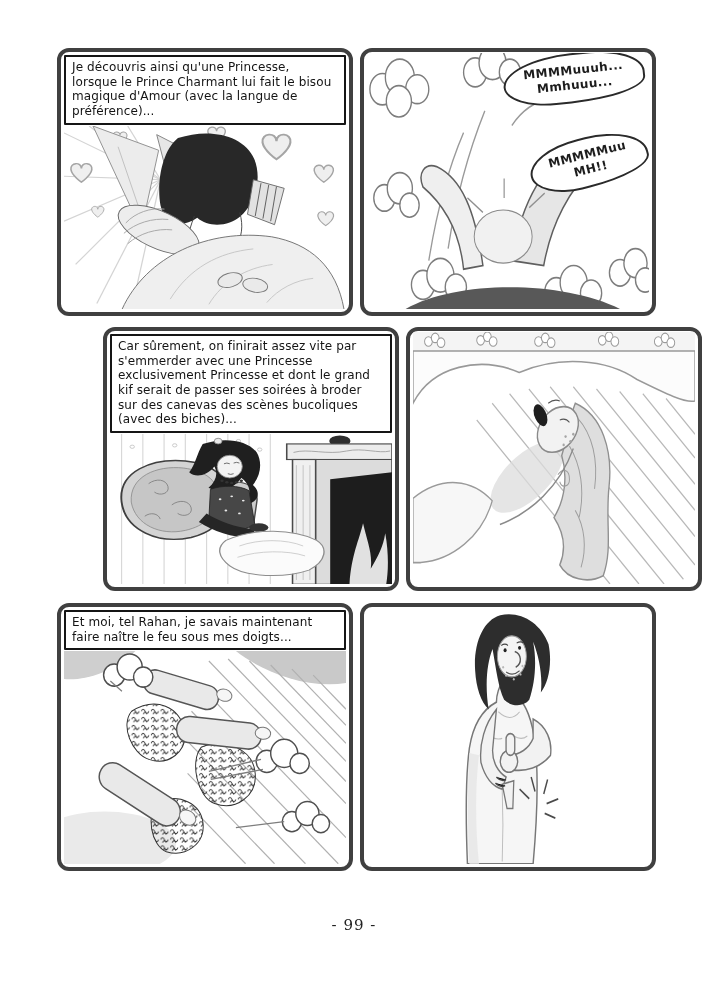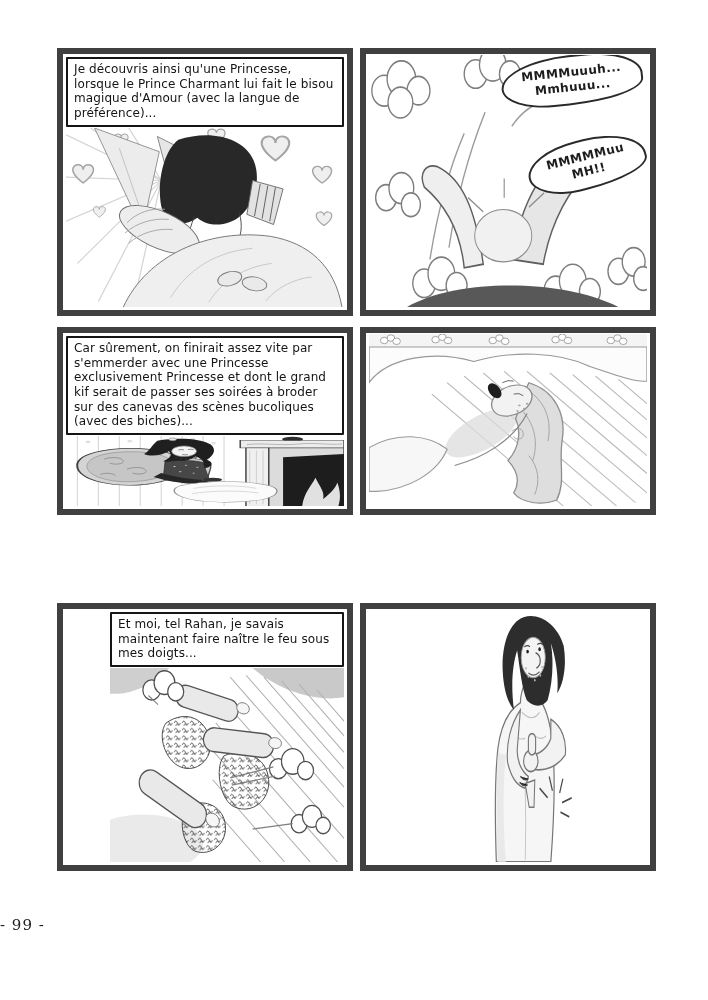--- a/index.html
+++ b/index.html
@@ -5,28 +5,28 @@
   html,body{margin:0;padding:0;}
   body{
     width:708px;height:1000px;position:relative;
     background:#ffffff;
     font-family:"DejaVu Sans", sans-serif;
     color:#1a1a1a;
   }
   .page{position:absolute;inset:0;}
   .panel{
     position:absolute;background:#fff;
-    border:6px solid #404040;border-radius:0;
+    border:4px solid #404040;border-radius:12px;
     box-sizing:border-box;display:flex;flex-direction:column;overflow:hidden;
   }
   .p1,.p3,.p5{left:57px;width:296px;}
   .p2,.p4,.p6{left:360px;width:296px;}
   .p1,.p2{top:48px;height:268px;}
-  .p3,.p4{top:327px;height:188px;}
-  .p5,.p6{top:603px;height:268px;padding-left:44px;}
+  .p3,.p4{top:327px;height:264px;margin-left:46px;}
+  .p5,.p6{top:603px;height:268px;}
   .cap{
     flex:none;margin:3px 3px 0 3px;
     border:2px solid #151515;border-radius:1px;
     background:#fff;padding:3px 6px 4px 6px;
     font-size:12px;line-height:1.22;letter-spacing:.1px;color:#141414;
   }
   .art{flex:1 1 auto;position:relative;overflow:hidden;margin:1px 3px 3px 3px;}
   .art svg{position:absolute;inset:0;width:100%;height:100%;display:block;}
   .bubble{
     position:absolute;background:#fff;border:2px solid #2a2a2a;
@@ -37,21 +37,21 @@
     top:0px;right:4px;width:118px;
     transform:rotate(-6deg);
     border-radius:55% 45% 60% 40% / 62% 55% 45% 50%;
   }
   .bubble2{
     top:84px;right:0px;width:96px;
     transform:rotate(-14deg);
     border-radius:48% 52% 58% 42% / 55% 60% 40% 52%;
   }
   .pagenum{
-    position:absolute;left:0;right:0;top:916px;
+    position:absolute;left:0;right:0;top:916px;text-align:center;
     font-family:"DejaVu Serif", serif;font-size:15px;color:#222;letter-spacing:1px;
   }
 </style>
 </head>
 <body>
 
 <div class="page">
 
   <div class="panel p1">
     <div class="cap">

